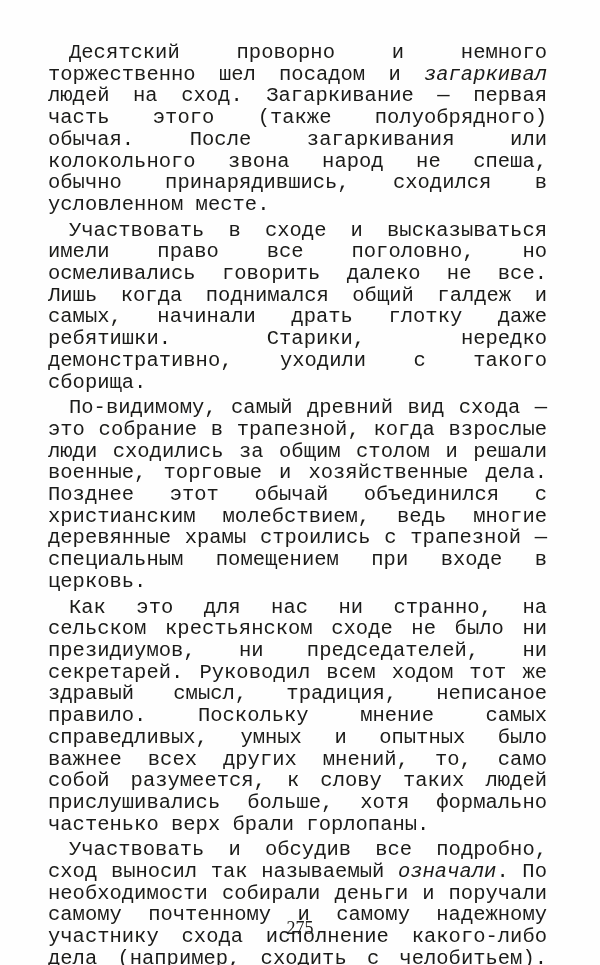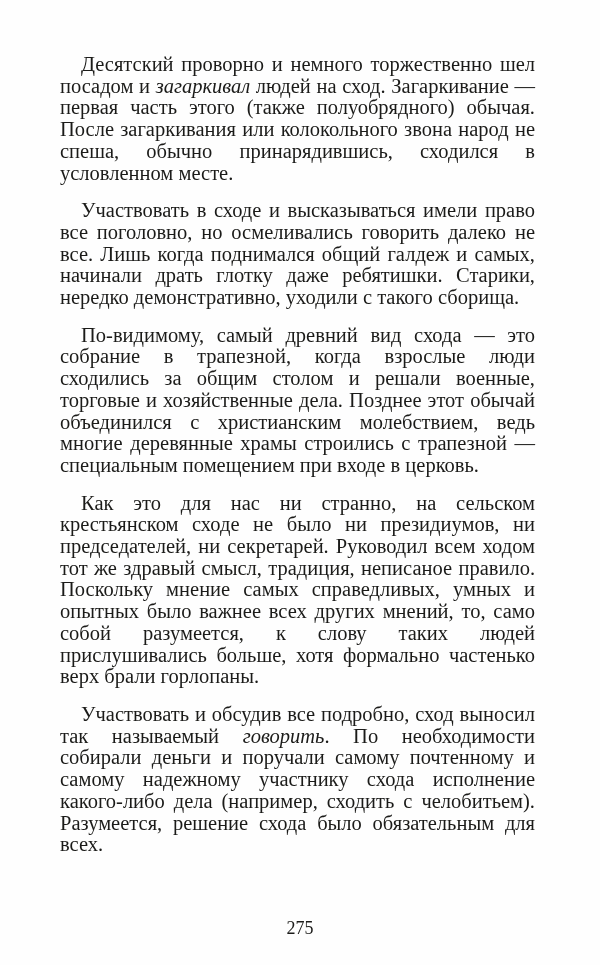--- a/index.html
+++ b/index.html
@@ -22,23 +22,24 @@
     width: 507px;
     color: #1b1b19;
     font-family: "Liberation Serif", "DejaVu Serif", serif;
     font-size: 20.5px;
     line-height: 21.7px;
     text-align: justify;
     -webkit-hyphens: auto;
     hyphens: auto;
   }
   .text-block p {
-    margin: 16px;
+    margin: 4px;
     padding: 0;
     text-indent: 21px;
+    font-family: Liberation Mono, monospace;
   }
   .text-block em {
     font-style: italic;
   }
   .page-number {
     position: absolute;
     top: 915px;
     left: 0;
     width: 600px;
     text-align: center;
@@ -50,16 +51,16 @@
 </style>
 </head>
 <body>
 
 <div class="book-page">
   <div class="text-block">
       <p><span>Десятский проворно и немного торжественно шел посадом и </span><em>загаркивал</em><span> людей на сход. Загаркивание — первая часть этого (также полуобрядного) обычая. После загаркивания или колокольного звона народ не спеша, обычно принарядившись, сходился в условленном месте.</span></p>
       <p><span>Участвовать в сходе и высказываться имели право все поголовно, но осмеливались говорить далеко не все. Лишь когда поднимался общий галдеж и самых, начинали драть глотку даже ребятишки. Старики, нередко демонстративно, уходили с такого сборища.</span></p>
       <p><span>По-видимому, самый древний вид схода — это собрание в трапезной, когда взрослые люди сходились за общим столом и решали военные, торговые и хозяйственные дела. Позднее этот обычай объединился с христианским молебствием, ведь многие деревянные храмы строились с трапезной — специальным помещением при входе в церковь.</span></p>
       <p><span>Как это для нас ни странно, на сельском крестьянском сходе не было ни президиумов, ни председателей, ни секретарей. Руководил всем ходом тот же здравый смысл, традиция, неписаное правило. Поскольку мнение самых справедливых, умных и опытных было важнее всех других мнений, то, само собой разумеется, к слову таких людей прислушивались больше, хотя формально частенько верх брали горлопаны.</span></p>
-      <p><span>Участвовать и обсудив все подробно, сход выносил так называемый </span><em>говорить</em><span>. По необходимости собирали деньги и поручали самому почтенному и самому надежному участнику схода исполнение какого-либо дела (например, сходить с челобитьем). Разумеется, решение схода было обязательным для всех.</span></p>
+      <p><span>Участвовать и обсудив все подробно, сход выносил так называемый </span><em>означали</em><span>. По необходимости собирали деньги и поручали самому почтенному и самому надежному участнику схода исполнение какого-либо дела (например, сходить с челобитьем). Разумеется, решение схода было обязательным для всех.</span></p>
     </div>
   <div class="page-number">275</div>
 </div>
 
 </body></html>

